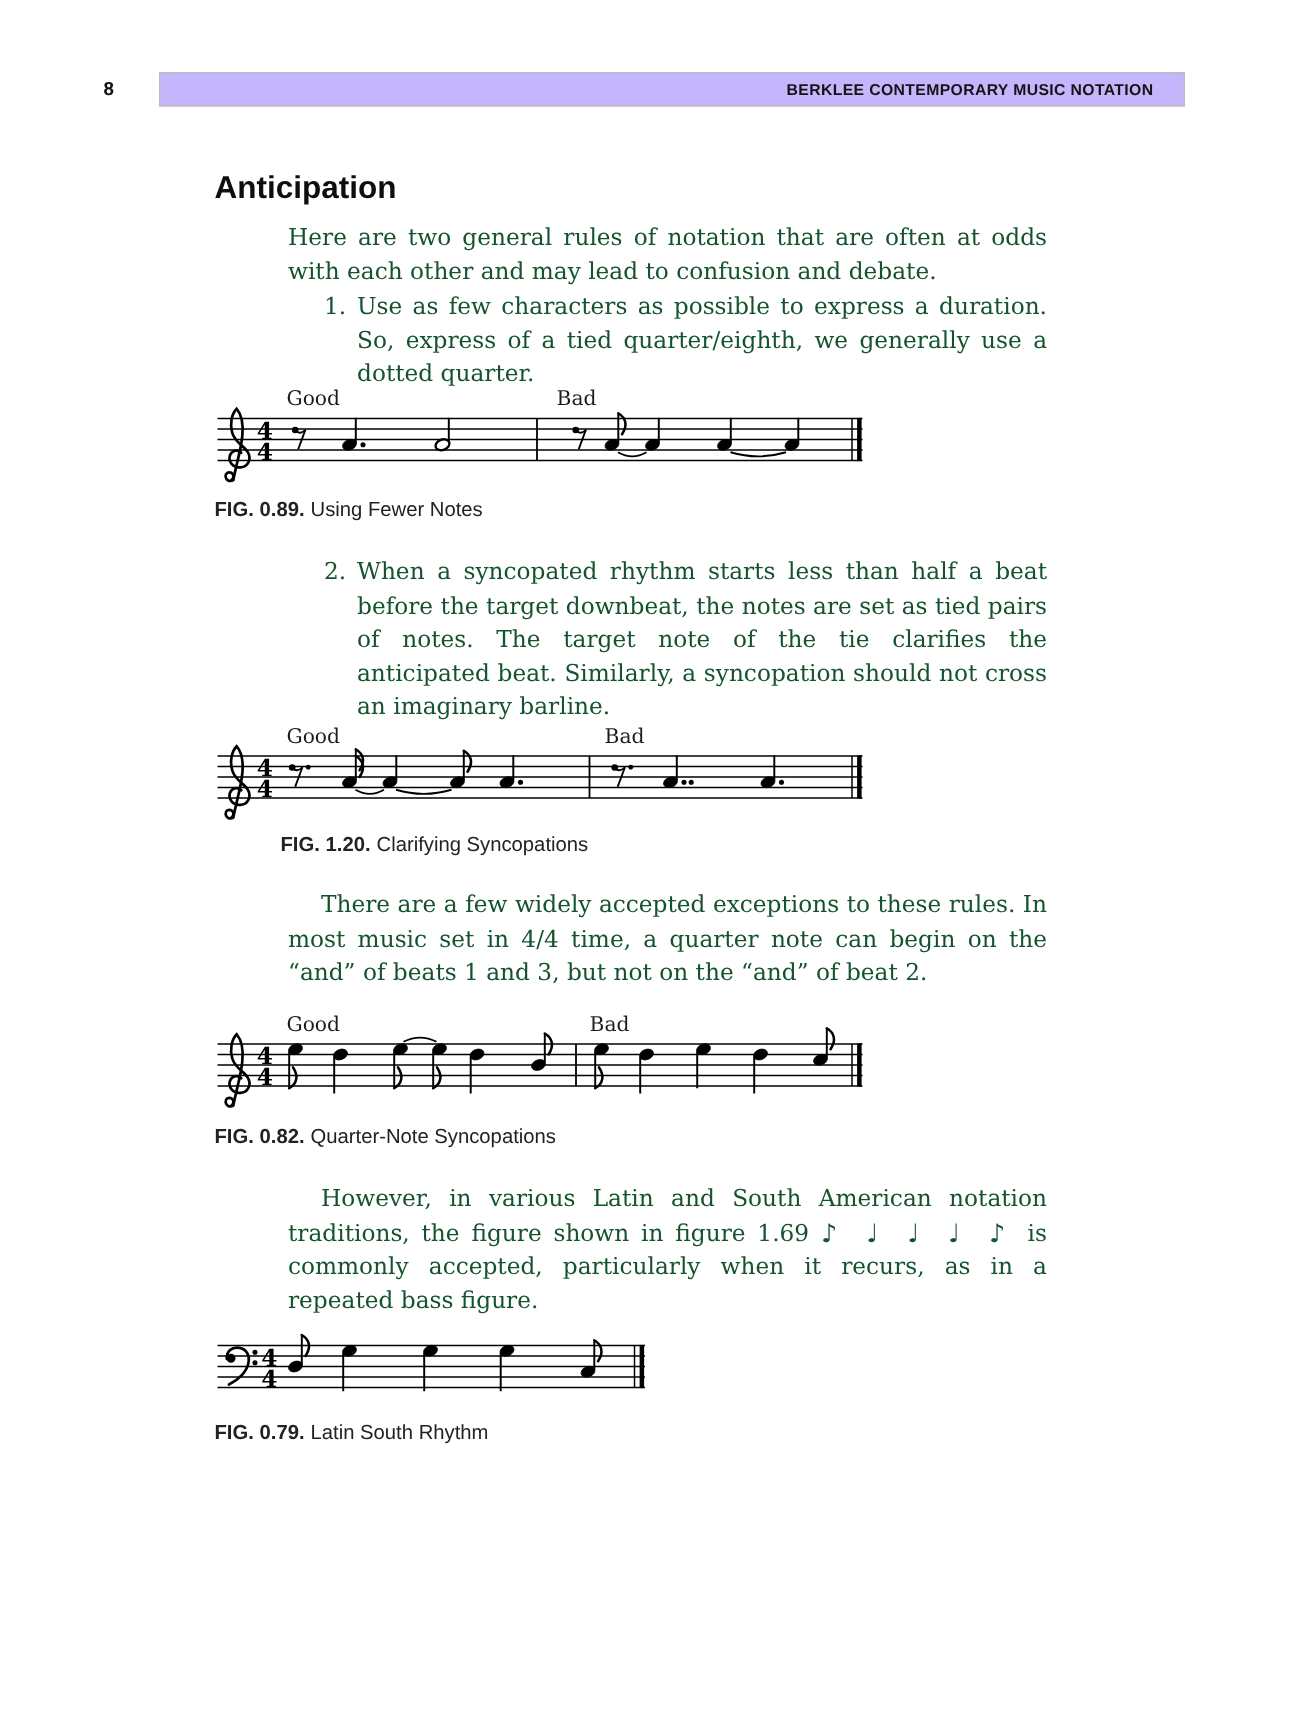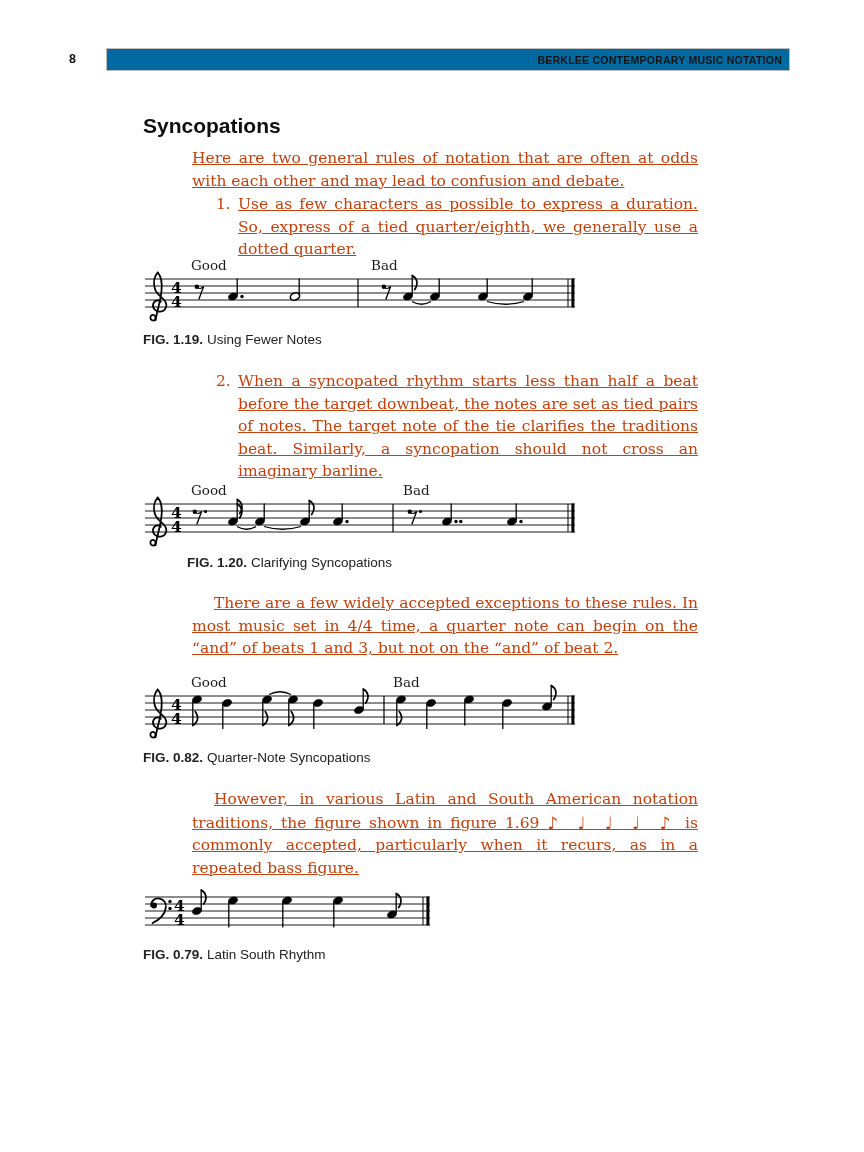--- a/index.html
+++ b/index.html
@@ -4,28 +4,28 @@
 <style>
   html,body{margin:0;padding:0;background:#ffffff;overflow:hidden;}
   body{position:relative;width:864px;height:1152px;color:#1c1c1c;
        font-family:"DejaVu Serif",serif;}
   .abs{position:absolute;}
 
   
   #page-number{left:69px;top:52px;font:700 12.5px "Liberation Sans",sans-serif;color:#111;}
   #header-box{left:106px;top:48px;width:684px;height:23px;border:1px solid #bdbdbd;
               box-sizing:border-box;display:flex;align-items:center;justify-content:flex-end;
-              padding-right:7px;background:#0369a1;}
+              padding-right:20px;background:#c4b5fd;}
   #header-box span{font:700 10.5px "Liberation Sans",sans-serif;letter-spacing:.25px;color:#141414;}
 
   
   #page-title{left:143px;top:114px;font:700 21px "Liberation Sans",sans-serif;color:#0e0e0e;}
 
   
-  .body-text{font-size:15.5px;line-height:22.6px;text-align:justify;color:#c2410c;text-decoration:underline;}
+  .body-text{font-size:15.5px;line-height:22.6px;text-align:justify;color:#14532d;}
   #p-intro{left:192px;top:147px;width:506px;}
   .li{left:216px;width:482px;}
   #li-1{top:193px;}
   #li-2{top:370px;}
   .li .num{position:absolute;left:0;top:0;}
   .li .li-text{margin-left:22px;width:460px;text-align:justify;}
   #p-exceptions{left:192px;top:592px;width:506px;text-indent:22px;}
   #p-latin{left:192px;top:788px;width:506px;text-indent:22px;}
   .inline-notes{font-family:"DejaVu Sans",sans-serif;font-size:17px;letter-spacing:4px;
                 position:relative;top:1px;white-space:nowrap;}
@@ -42,31 +42,31 @@
   .caption .cap-t{margin-left:4px;}
 </style>
 </head>
 <body>
 
 <div class="abs" id="page-number">8</div>
 <div class="abs" id="header-box">
   <span>BERKLEE CONTEMPORARY MUSIC NOTATION</span>
 </div>
 
-<h1 class="abs" id="page-title" style="margin:0;">Syncopations</h1>
+<h1 class="abs" id="page-title" style="margin:0;">Anticipation</h1>
 
 <p class="abs body-text" id="p-intro" style="margin:0;">Here are two general rules of notation that are often at odds with each other and may lead to confusion and debate.</p>
 
 <div class="abs li body-text" id="li-1">
   <span class="num">1.</span>
   <div class="li-text">Use as few characters as possible to express a duration. So, express of a tied quarter/eighth, we generally use a dotted quarter.</div>
 </div>
 <div class="abs li body-text" id="li-2">
   <span class="num">2.</span>
-  <div class="li-text">When a syncopated rhythm starts less than half a beat before the target downbeat, the notes are set as tied pairs of notes. The target note of the tie clarifies the traditions beat. Similarly, a syncopation should not cross an imaginary barline.</div>
+  <div class="li-text">When a syncopated rhythm starts less than half a beat before the target downbeat, the notes are set as tied pairs of notes. The target note of the tie clarifies the anticipated beat. Similarly, a syncopation should not cross an imaginary barline.</div>
 </div>
 
 <div class="fig-host" id="fig19">
     <svg width="438" height="82" viewBox="0 0 438 82" style="overflow:visible;display:block">
       <line x1="0" y1="26" x2="430" y2="26" stroke="#000" stroke-width="0.9"></line>
       <line x1="0" y1="33" x2="430" y2="33" stroke="#000" stroke-width="0.9"></line>
       <line x1="0" y1="40" x2="430" y2="40" stroke="#000" stroke-width="0.9"></line>
       <line x1="0" y1="47" x2="430" y2="47" stroke="#000" stroke-width="0.9"></line>
       <line x1="0" y1="54" x2="430" y2="54" stroke="#000" stroke-width="0.9"></line>
       <text x="46" y="17" font-size="13.5" font-family="&quot;DejaVu Serif&quot;,serif" fill="#1c1c1c">Good</text>
@@ -118,21 +118,21 @@
         <ellipse cx="383" cy="43.5" rx="4.8" ry="3.4" transform="rotate(-21 383 43.5)" fill="#000" stroke="#000" stroke-width="0.5"></ellipse>
         <line x1="387.2" y1="42" x2="387.2" y2="25.5" stroke="#000" stroke-width="1.3"></line>
       </g>
       <g>
         <line x1="423" y1="26" x2="423" y2="54" stroke="#000" stroke-width="1"></line>
         <rect x="426.4" y="25.6" width="3" height="28.8" fill="#000"></rect>
       </g>
     </svg>
   </div>
 <div class="caption" id="cap19">
-  <span class="cap-b">FIG. 1.19.</span><span class="cap-t">Using Fewer Notes</span>
+  <span class="cap-b">FIG. 0.89.</span><span class="cap-t">Using Fewer Notes</span>
 </div>
 
 <div class="fig-host" id="fig20">
     <svg width="438" height="82" viewBox="0 0 438 82" style="overflow:visible;display:block">
       <line x1="0" y1="26" x2="430" y2="26" stroke="#000" stroke-width="0.9"></line>
       <line x1="0" y1="33" x2="430" y2="33" stroke="#000" stroke-width="0.9"></line>
       <line x1="0" y1="40" x2="430" y2="40" stroke="#000" stroke-width="0.9"></line>
       <line x1="0" y1="47" x2="430" y2="47" stroke="#000" stroke-width="0.9"></line>
       <line x1="0" y1="54" x2="430" y2="54" stroke="#000" stroke-width="0.9"></line>
       <text x="46" y="17" font-size="13.5" font-family="&quot;DejaVu Serif&quot;,serif" fill="#1c1c1c">Good</text>

